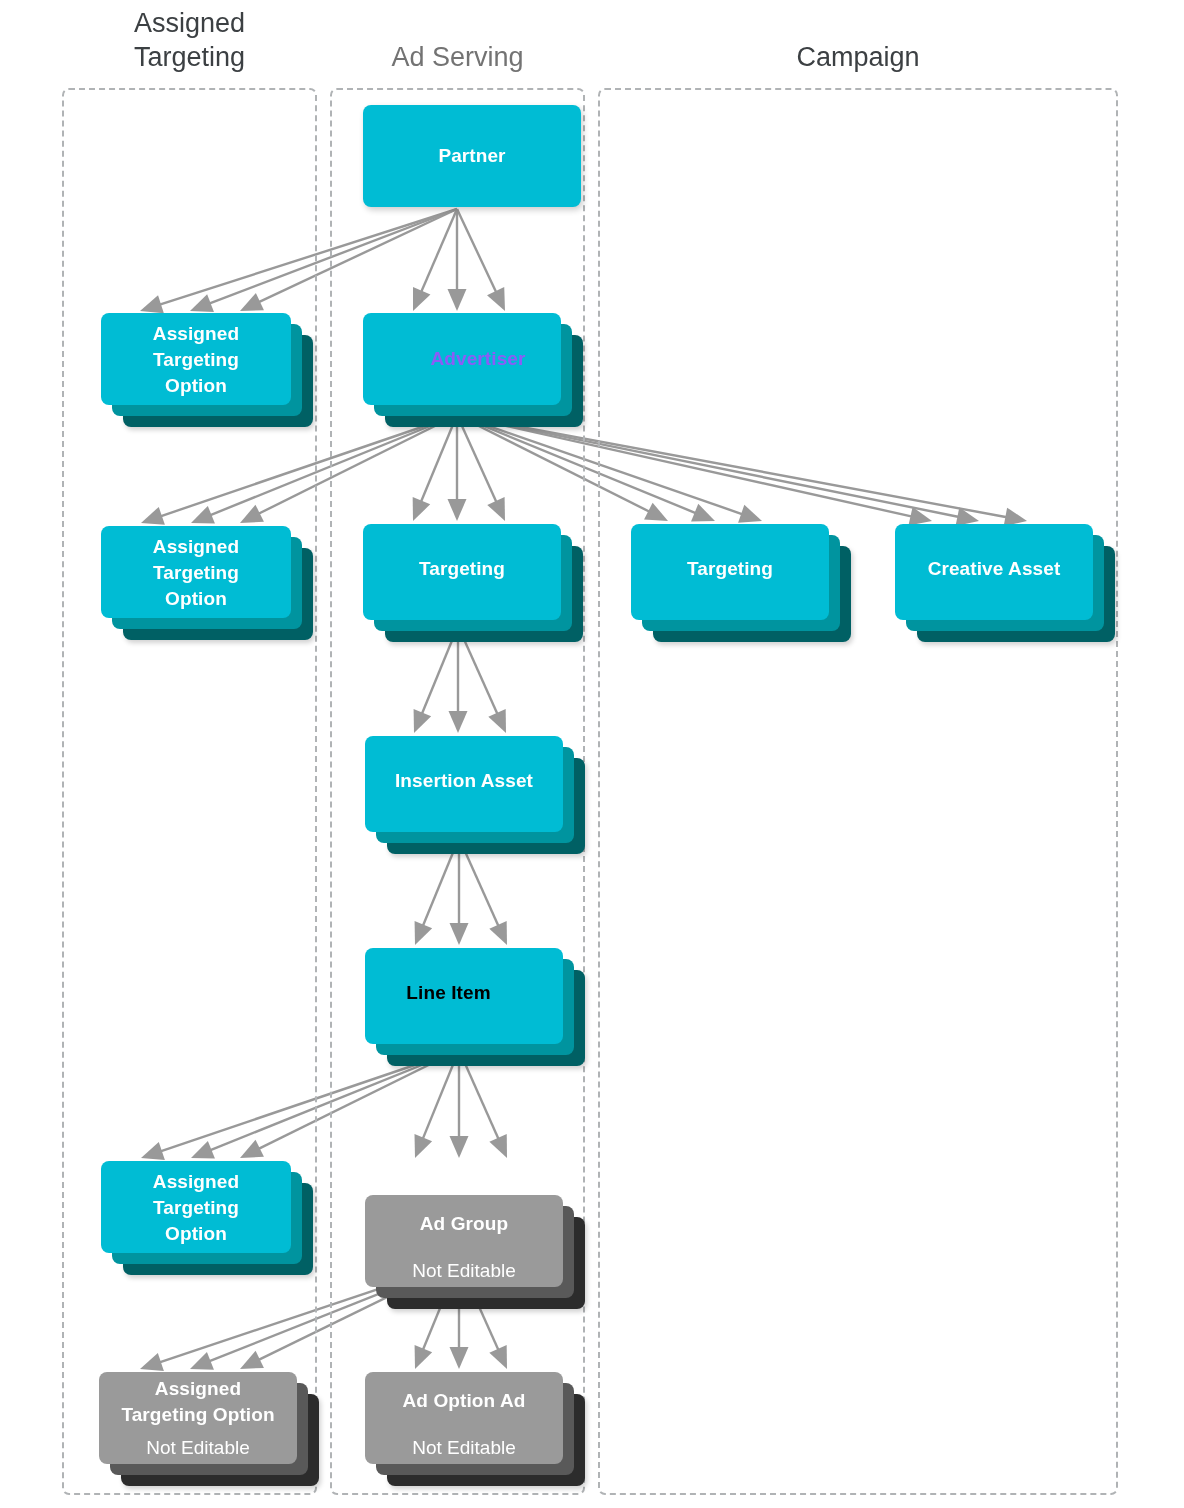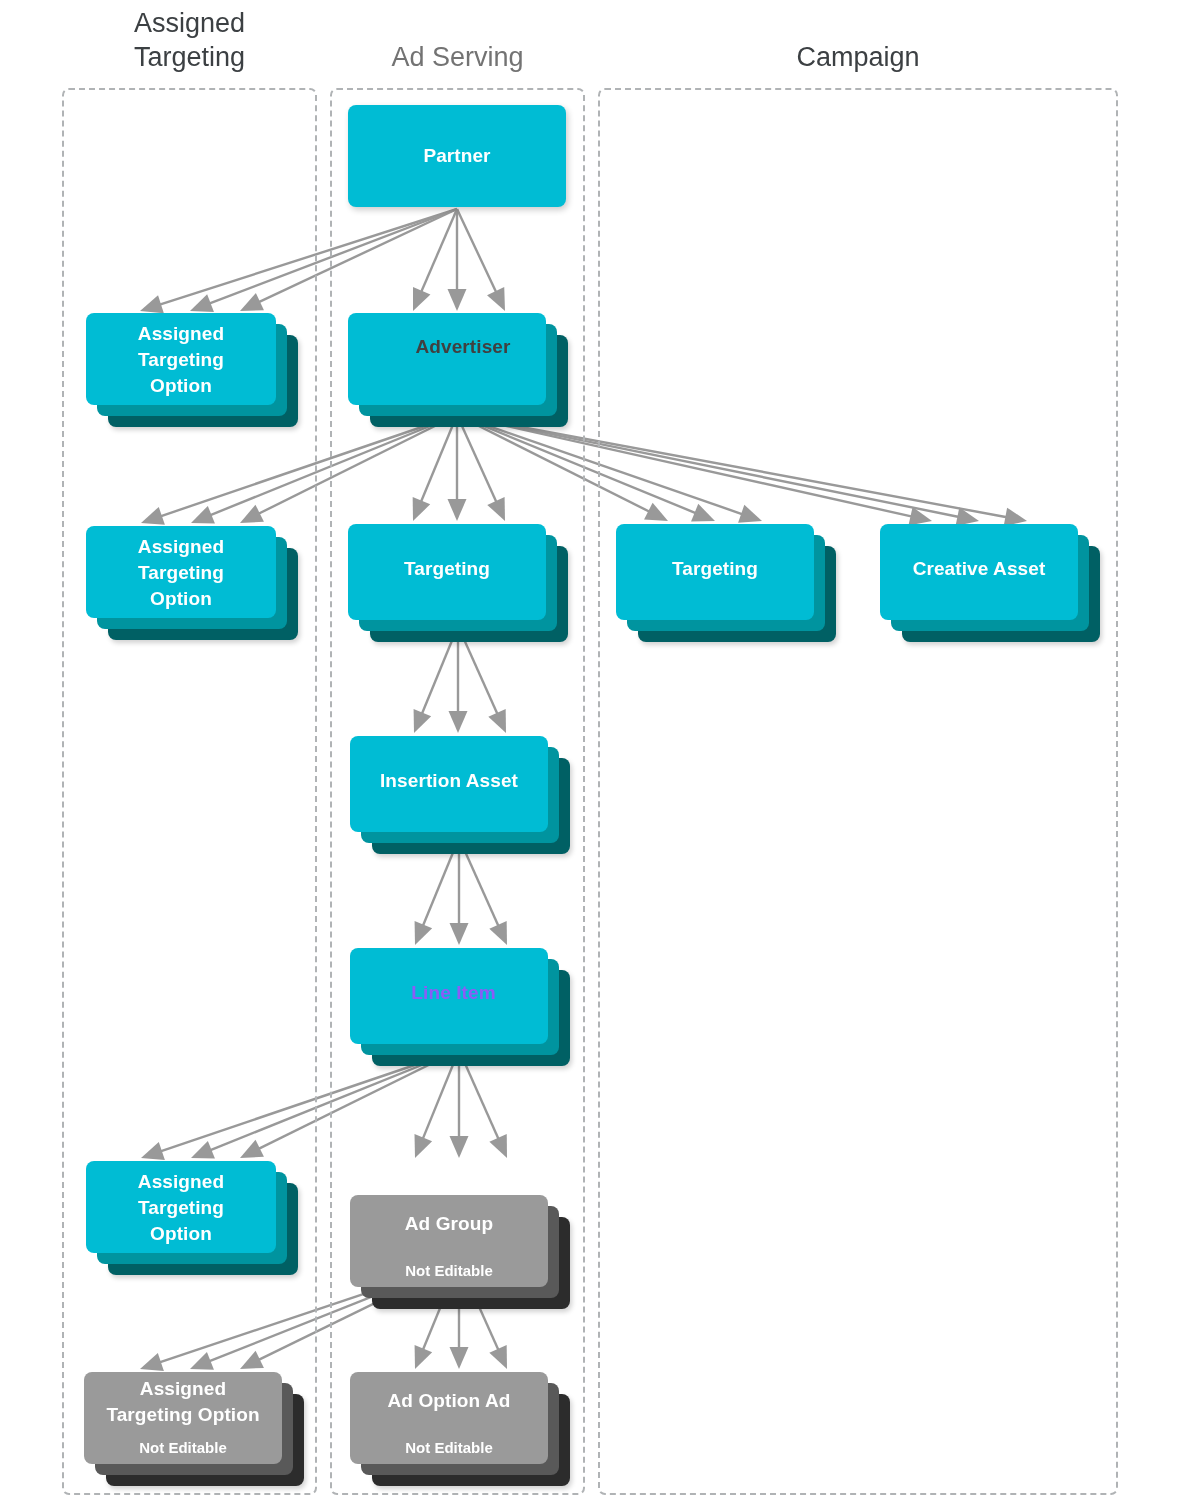--- a/index.html
+++ b/index.html
@@ -43,20 +43,21 @@
     left: 0;
     top: 0;
     width: 1184px;
     height: 1508px;
     pointer-events: none;
   }
   
   .node {
     position: absolute;
     box-sizing: border-box;
+    margin-left: 15px;
   }
   .layer {
     position: absolute;
     box-sizing: border-box;
     border-radius: 8px;
   }
   .node-label {
     position: absolute;
     left: 0;
     width: 100%;
@@ -66,23 +67,23 @@
     font-family: "Liberation Sans", sans-serif;
     white-space: pre-line;
     pointer-events: none;
   }
   .node-title {
     font-size: 19px;
     line-height: 26px;
     letter-spacing: 0.1px;
   }
   .node-sub {
-    font-size: 15px;
+    font-size: 19px;
     line-height: 20px;
-    font-weight: bold;
+    font-weight: normal;
   }
 </style>
 </head>
 <body>
 
 <div id="canvas">
 
   <svg id="arrow-layer" viewBox="0 0 1184 1508" width="1184" height="1508">
       <g>
         <line x1="457" y1="209" x2="158.0867608762317" y2="305.18028514392546" stroke="#999999" stroke-width="2.4" stroke-linecap="butt"></line>
@@ -253,21 +254,21 @@
         <div class="layer" style="left: 11px; top: 11px; width: 190px; height: 92px; background: rgb(0, 148, 159);"></div>
         <div class="layer" style="left: 0px; top: 0px; width: 190px; height: 92px; background: rgb(0, 188, 212);"></div>
         <div class="node-label node-title" style="top: 8px; width: 190px; color: rgb(255, 255, 255);">Assigned
 Targeting
 Option</div>
       </div>
       <div class="node" style="left: 348px; top: 313px; width: 224px; height: 118px;">
         <div class="layer" style="left: 22px; top: 22px; width: 198px; height: 92px; background: rgb(0, 96, 100); box-shadow: rgba(0, 0, 0, 0.18) 2px 3px 5px;"></div>
         <div class="layer" style="left: 11px; top: 11px; width: 198px; height: 92px; background: rgb(0, 148, 159);"></div>
         <div class="layer" style="left: 0px; top: 0px; width: 198px; height: 92px; background: rgb(0, 188, 212);"></div>
-        <div class="node-label node-title" style="top: 21px; width: 230px; color: #404040;">Advertiser</div>
+        <div class="node-label node-title" style="top: 33px; width: 230px; color: #8b5cf6;">Advertiser</div>
       </div>
       <div class="node" style="left: 86px; top: 526px; width: 216px; height: 118px;">
         <div class="layer" style="left: 22px; top: 22px; width: 190px; height: 92px; background: rgb(0, 96, 100); box-shadow: rgba(0, 0, 0, 0.18) 2px 3px 5px;"></div>
         <div class="layer" style="left: 11px; top: 11px; width: 190px; height: 92px; background: rgb(0, 148, 159);"></div>
         <div class="layer" style="left: 0px; top: 0px; width: 190px; height: 92px; background: rgb(0, 188, 212);"></div>
         <div class="node-label node-title" style="top: 8px; width: 190px; color: rgb(255, 255, 255);">Assigned
 Targeting
 Option</div>
       </div>
       <div class="node" style="left: 348px; top: 524px; width: 224px; height: 122px;">
@@ -291,21 +292,21 @@
       <div class="node" style="left: 350px; top: 736px; width: 224px; height: 122px;">
         <div class="layer" style="left: 22px; top: 22px; width: 198px; height: 96px; background: rgb(0, 96, 100); box-shadow: rgba(0, 0, 0, 0.18) 2px 3px 5px;"></div>
         <div class="layer" style="left: 11px; top: 11px; width: 198px; height: 96px; background: rgb(0, 148, 159);"></div>
         <div class="layer" style="left: 0px; top: 0px; width: 198px; height: 96px; background: rgb(0, 188, 212);"></div>
         <div class="node-label node-title" style="top: 32px; width: 198px; color: rgb(255, 255, 255);">Insertion Asset</div>
       </div>
       <div class="node" style="left: 350px; top: 948px; width: 224px; height: 122px;">
         <div class="layer" style="left: 22px; top: 22px; width: 198px; height: 96px; background: rgb(0, 96, 100); box-shadow: rgba(0, 0, 0, 0.18) 2px 3px 5px;"></div>
         <div class="layer" style="left: 11px; top: 11px; width: 198px; height: 96px; background: rgb(0, 148, 159);"></div>
         <div class="layer" style="left: 0px; top: 0px; width: 198px; height: 96px; background: rgb(0, 188, 212);"></div>
-        <div class="node-label node-title" style="top: 32px; width: 167px; color: #8b5cf6; padding-left: 20px;">Line Item</div>
+        <div class="node-label node-title" style="top: 32px; width: 167px; color: #000000;">Line Item</div>
       </div>
       <div class="node" style="left: 86px; top: 1161px; width: 216px; height: 118px;">
         <div class="layer" style="left: 22px; top: 22px; width: 190px; height: 92px; background: rgb(0, 96, 100); box-shadow: rgba(0, 0, 0, 0.18) 2px 3px 5px;"></div>
         <div class="layer" style="left: 11px; top: 11px; width: 190px; height: 92px; background: rgb(0, 148, 159);"></div>
         <div class="layer" style="left: 0px; top: 0px; width: 190px; height: 92px; background: rgb(0, 188, 212);"></div>
         <div class="node-label node-title" style="top: 8px; width: 190px; color: rgb(255, 255, 255);">Assigned
 Targeting
 Option</div>
       </div>
       <div class="node" style="left: 350px; top: 1195px; width: 224px; height: 118px;">

